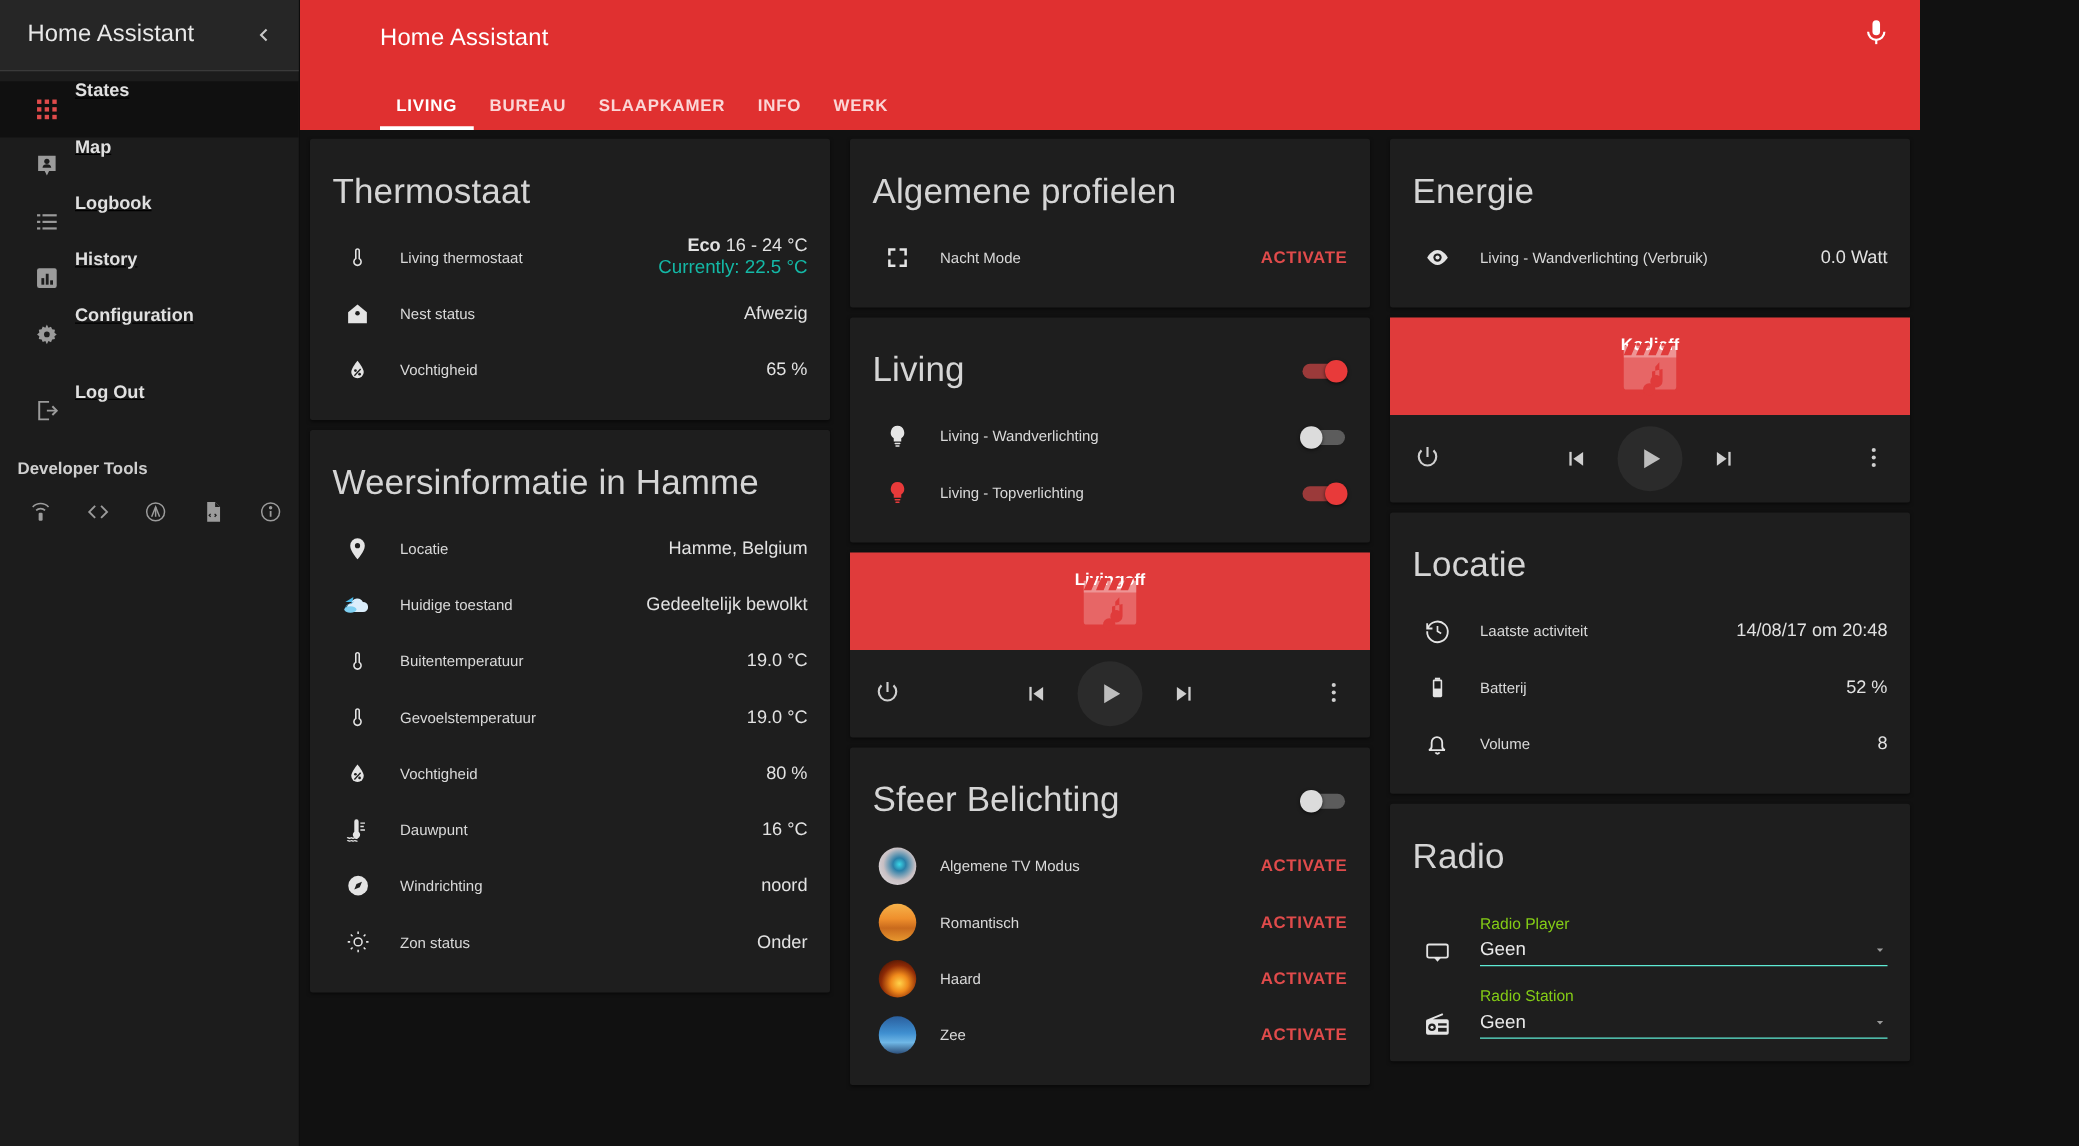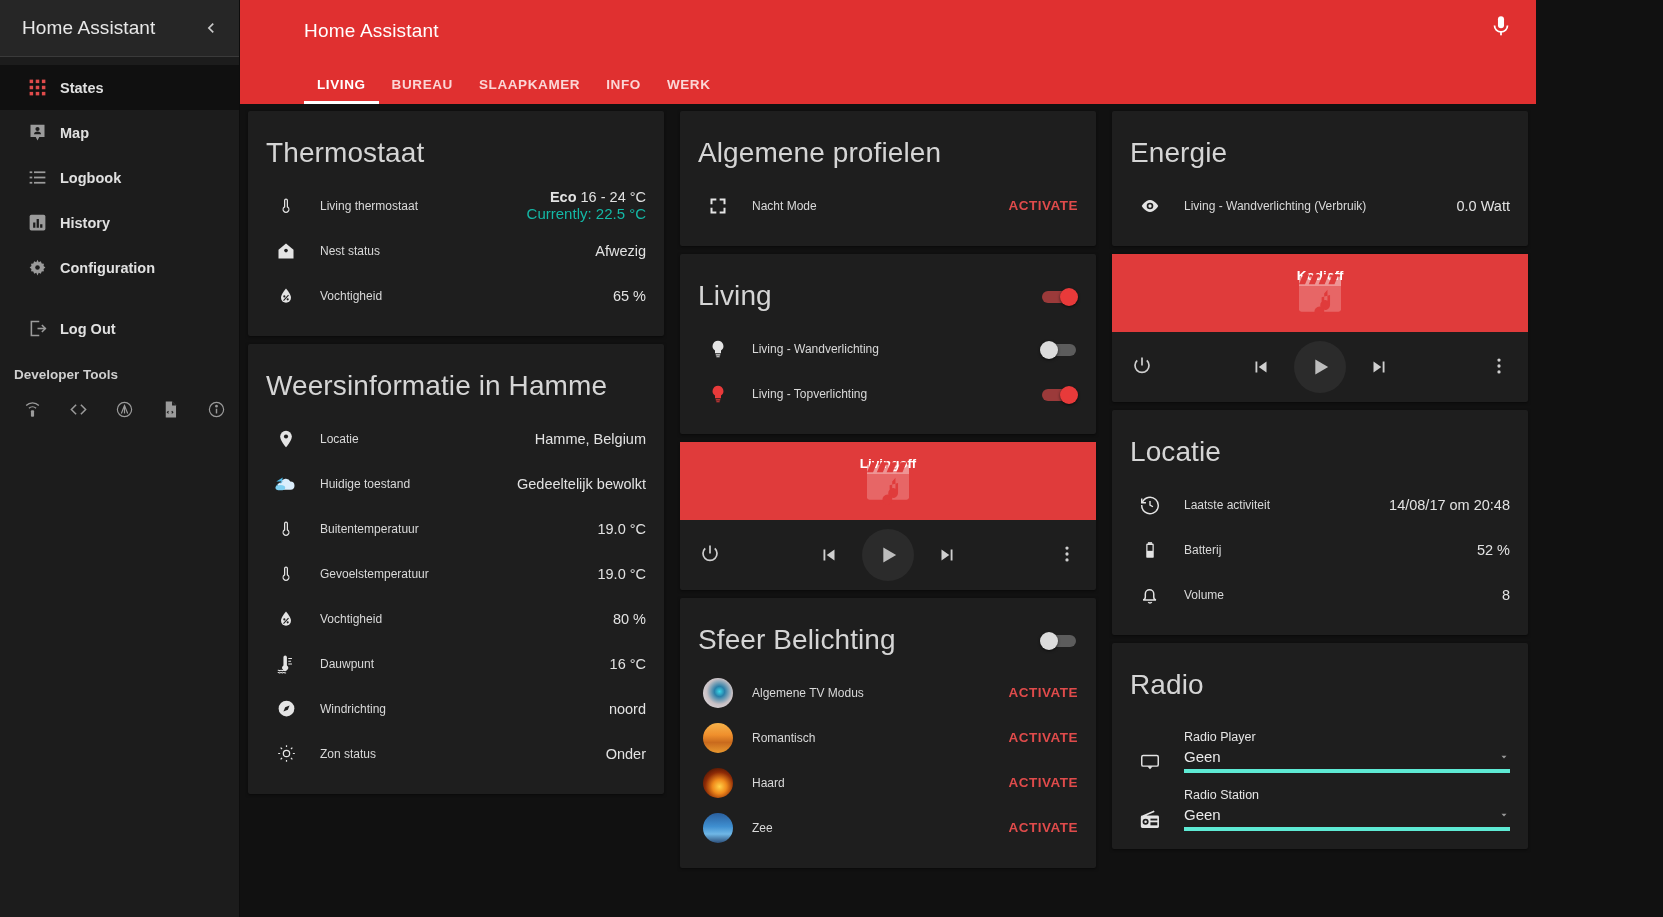--- a/index.html
+++ b/index.html
@@ -26,22 +26,22 @@
     border-bottom: 1px solid #3a3a3a;
   }
   .sb-title { color: #e8e8e8; font-size: 19px; letter-spacing: .1px; }
   .sb-collapse {
     color: #c9c9c9; font-size: 20px; line-height: 1;
     width: 28px; height: 28px; display: flex; align-items: center; justify-content: center;
     cursor: pointer;
   }
   .sb-items { padding-top: 8px; }
   .sb-item {
-    height: 45px; display: flex; align-items: center;
-    padding-left: 14px; cursor: pointer; position: relative;
+    height: 45px; display: flex; 
+    padding-left: 14px; cursor: pointer; position: relative; text-decoration: underline;
   }
   .sb-item.active { background: #101010; }
   .sb-icon {
     width: 46px; flex: 0 0 46px; display: flex; align-items: center; justify-content: center;
     color: #9b9b9b;
   }
   .sb-item.active .sb-icon { color: #e04b4b; }
   .sb-label { color: #e0e0e0; font-size: 14.5px; font-weight: bold; }
   .sb-gap { height: 16px; }
   .sb-devtitle {
@@ -145,24 +145,24 @@
   
   .scene-thumb { width: 30px; height: 30px; border-radius: 50%; flex: 0 0 30px; }
   .t-tv   { background: radial-gradient(circle at 55% 45%, #39d7e8 0%, #2a7fa8 22%, #c8c0c4 55%, #e7e4e6 100%); }
   .t-rom  { background: linear-gradient(180deg,#f6b24a 0%,#ef8f2c 40%,#c96a1d 65%,#e8982f 100%); }
   .t-haard{ background: radial-gradient(circle at 55% 62%, #ffd24a 0%, #f08a1b 28%, #8d2a06 58%, #1a0502 100%); }
   .t-zee  { background: linear-gradient(180deg,#2a5f9e 0%,#3f8fd0 45%,#6fb7e6 70%,#2c4f7a 100%); }
 
   
   .sel-row { display: flex; align-items: flex-end; min-height: 58px; padding-top: 6px; }
   .sel-wrap { flex: 1 1 auto; padding-left: 14px; }
-  .sel-label { color: #e5e5e5; font-size: 12.5px; }
+  .sel-label { color: #84cc16; font-size: 12.5px; }
   .sel-line {
     display: flex; align-items: center; justify-content: space-between;
-    border-bottom: 4px solid #5eead4; padding-bottom: 4px; margin-top: 3px;
+    border-bottom: 1px solid #5eead4; padding-bottom: 4px; margin-top: 3px;
   }
   .sel-val { color: #eaeaea; font-size: 15px; }
   .sel-caret { color: #9a9a9a; font-size: 10px; }
   svg { display: block; }
 </style>
 </head>
 <body>
 
 <div class="app">
 

